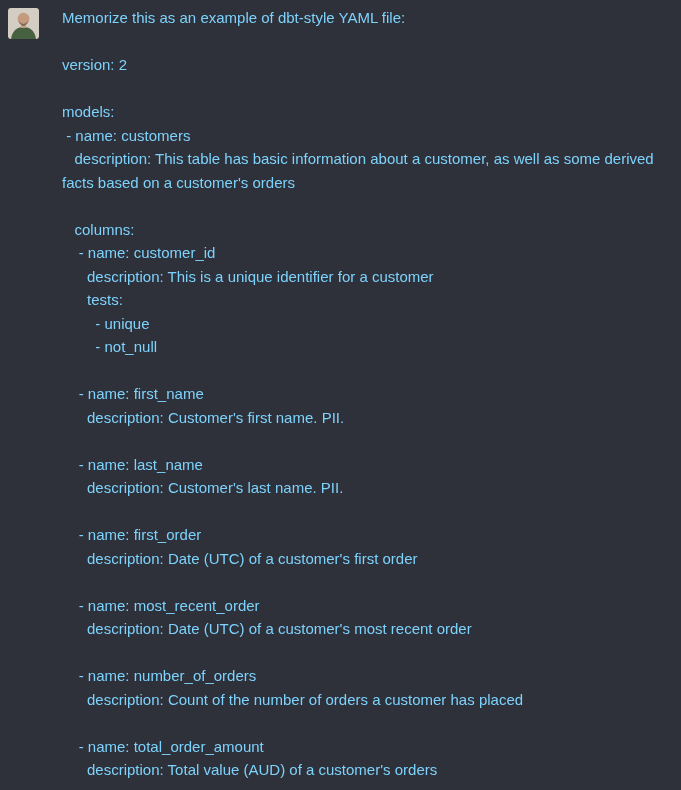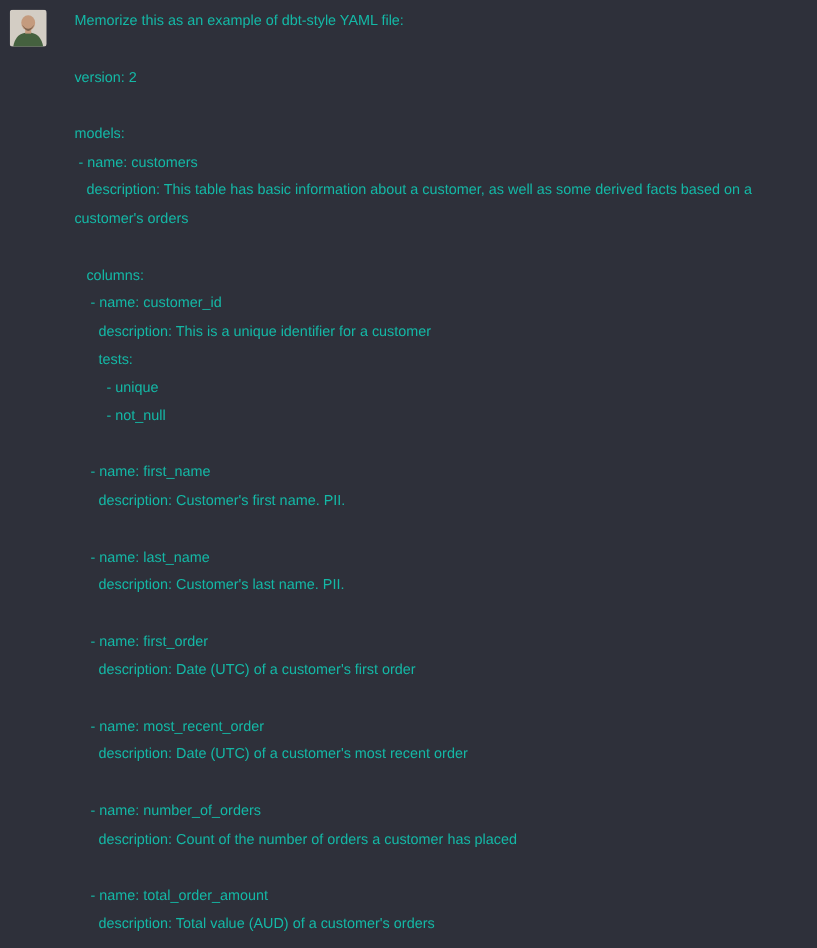--- a/index.html
+++ b/index.html
@@ -25,23 +25,23 @@
     flex: none;
     margin-top: 2px;
   }
   .avatar svg {
     display: block;
   }
   .message-text {
     margin: 0 0 0 23px;
     width: 619px;
     font-family: "Liberation Sans", "DejaVu Sans", sans-serif;
-    font-size: 12px;
+    font-size: 15px;
     line-height: 23.5px;
-    color: #14b8a6;
+    color: #7dd3fc;
     white-space: pre-wrap;
     overflow-wrap: break-word;
   }
 </style>
 </head>
 <body>
 
 <div class="message-row">
   <div class="avatar">
     <svg width="31" height="31" viewBox="0 0 31 31">

